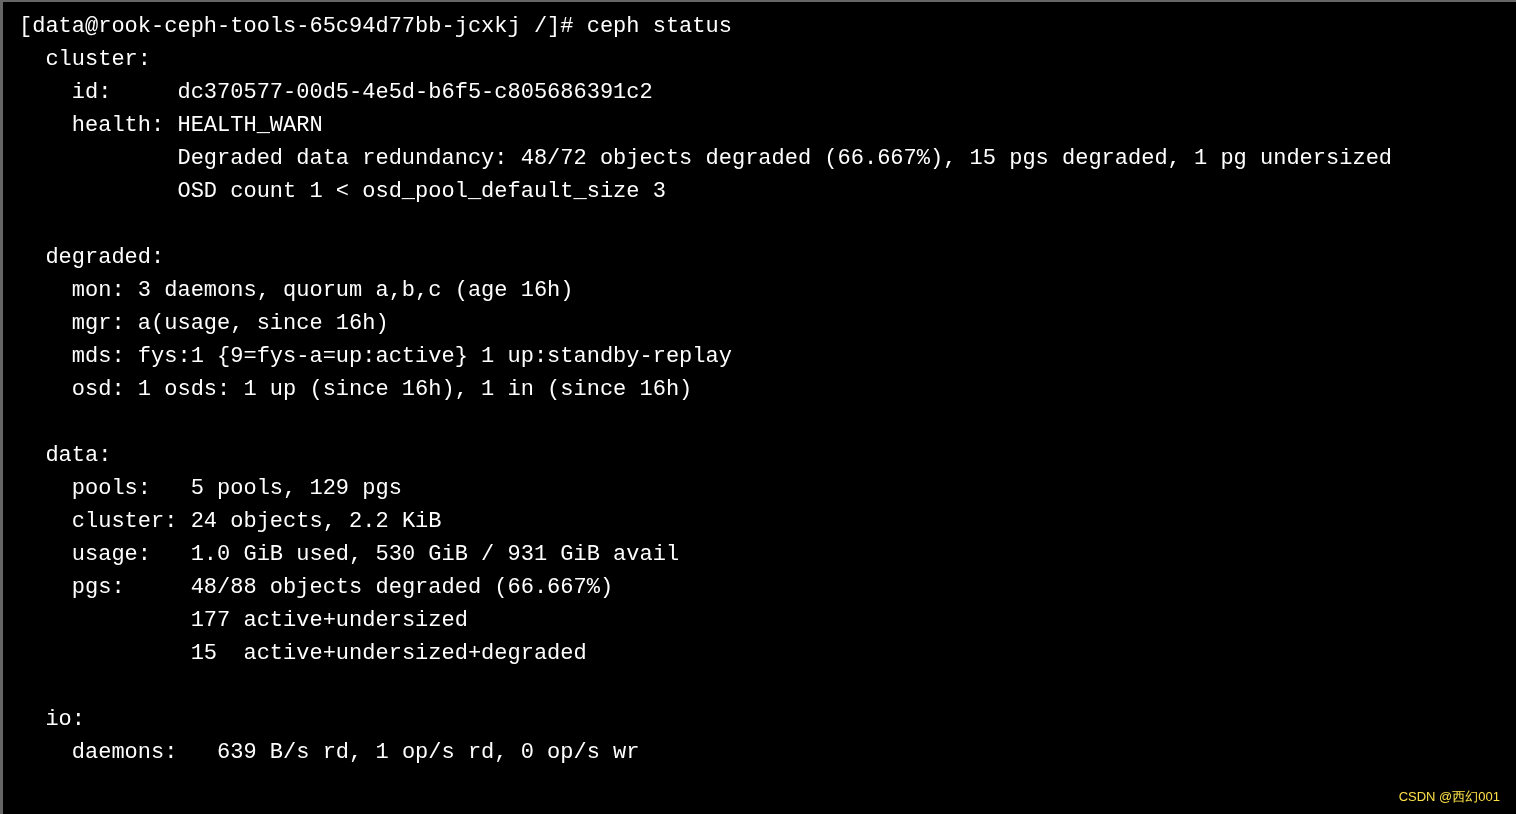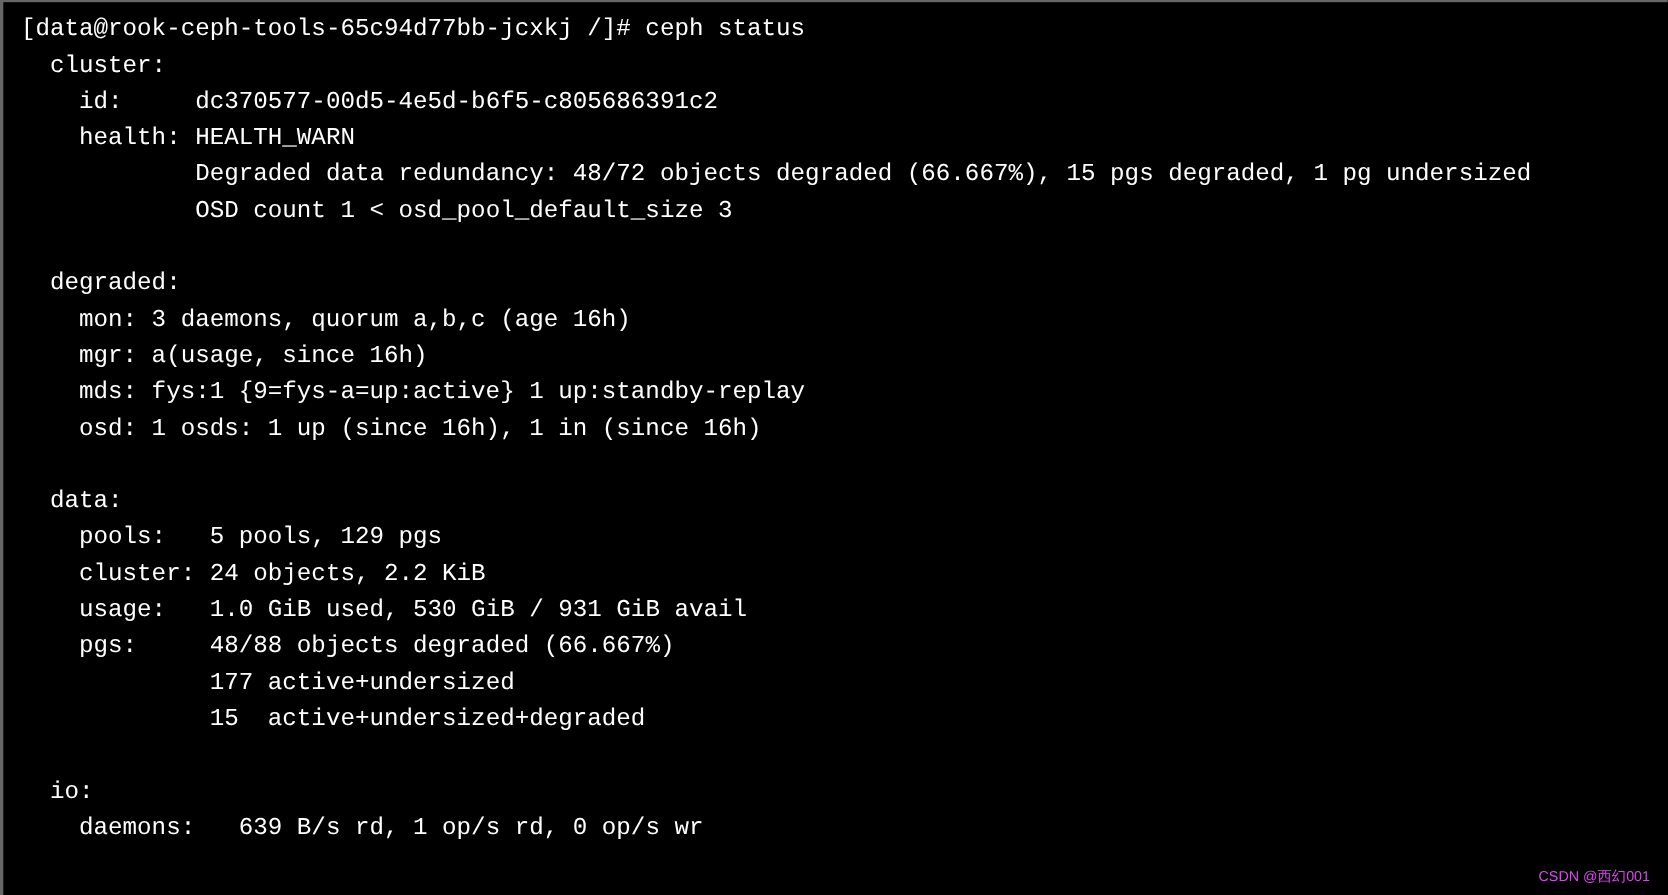--- a/index.html
+++ b/index.html
@@ -22,21 +22,21 @@
       border-top: 2px solid #666;
     }
     .terminal-content {
       white-space: pre;
     }
     .watermark {
       position: absolute;
       bottom: 8px;
       right: 16px;
       font-size: 13px;
-      color: #d946ef;
+      color: #fde047;
       font-family: Arial, sans-serif;
     }
   </style>
 </head>
 <body>
 
 <div class="terminal-content"><span>[<span>data</span>@<span>rook-ceph-tools-65c94d77bb-jcxkj</span> <span>/</span>]<span>#</span> <span>ceph status</span></span>
   <span>cluster:</span>
     <span>id:</span>     <span>dc370577-00d5-4e5d-b6f5-c805686391c2</span>
     <span>health:</span> <span>HEALTH_WARN</span>

